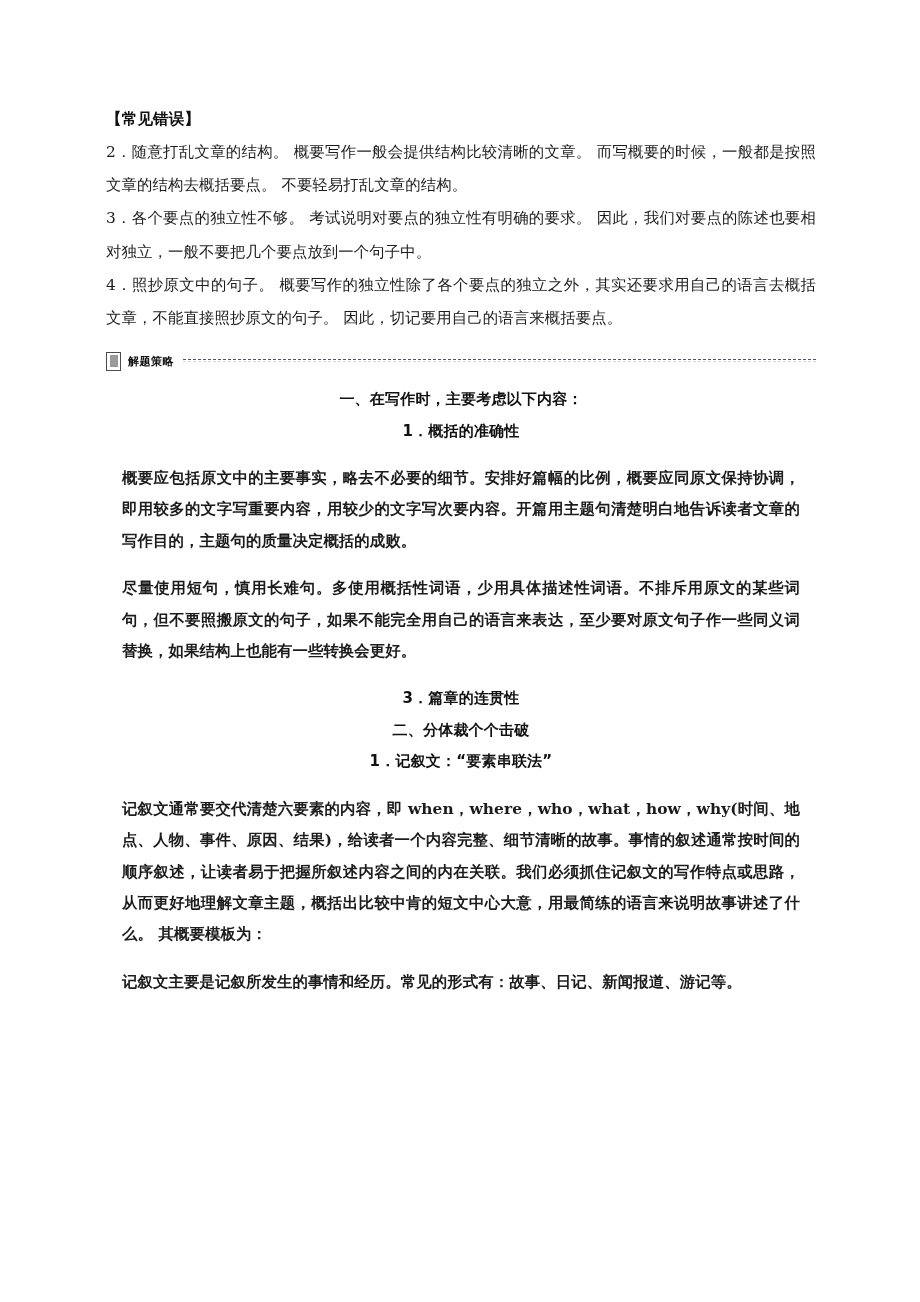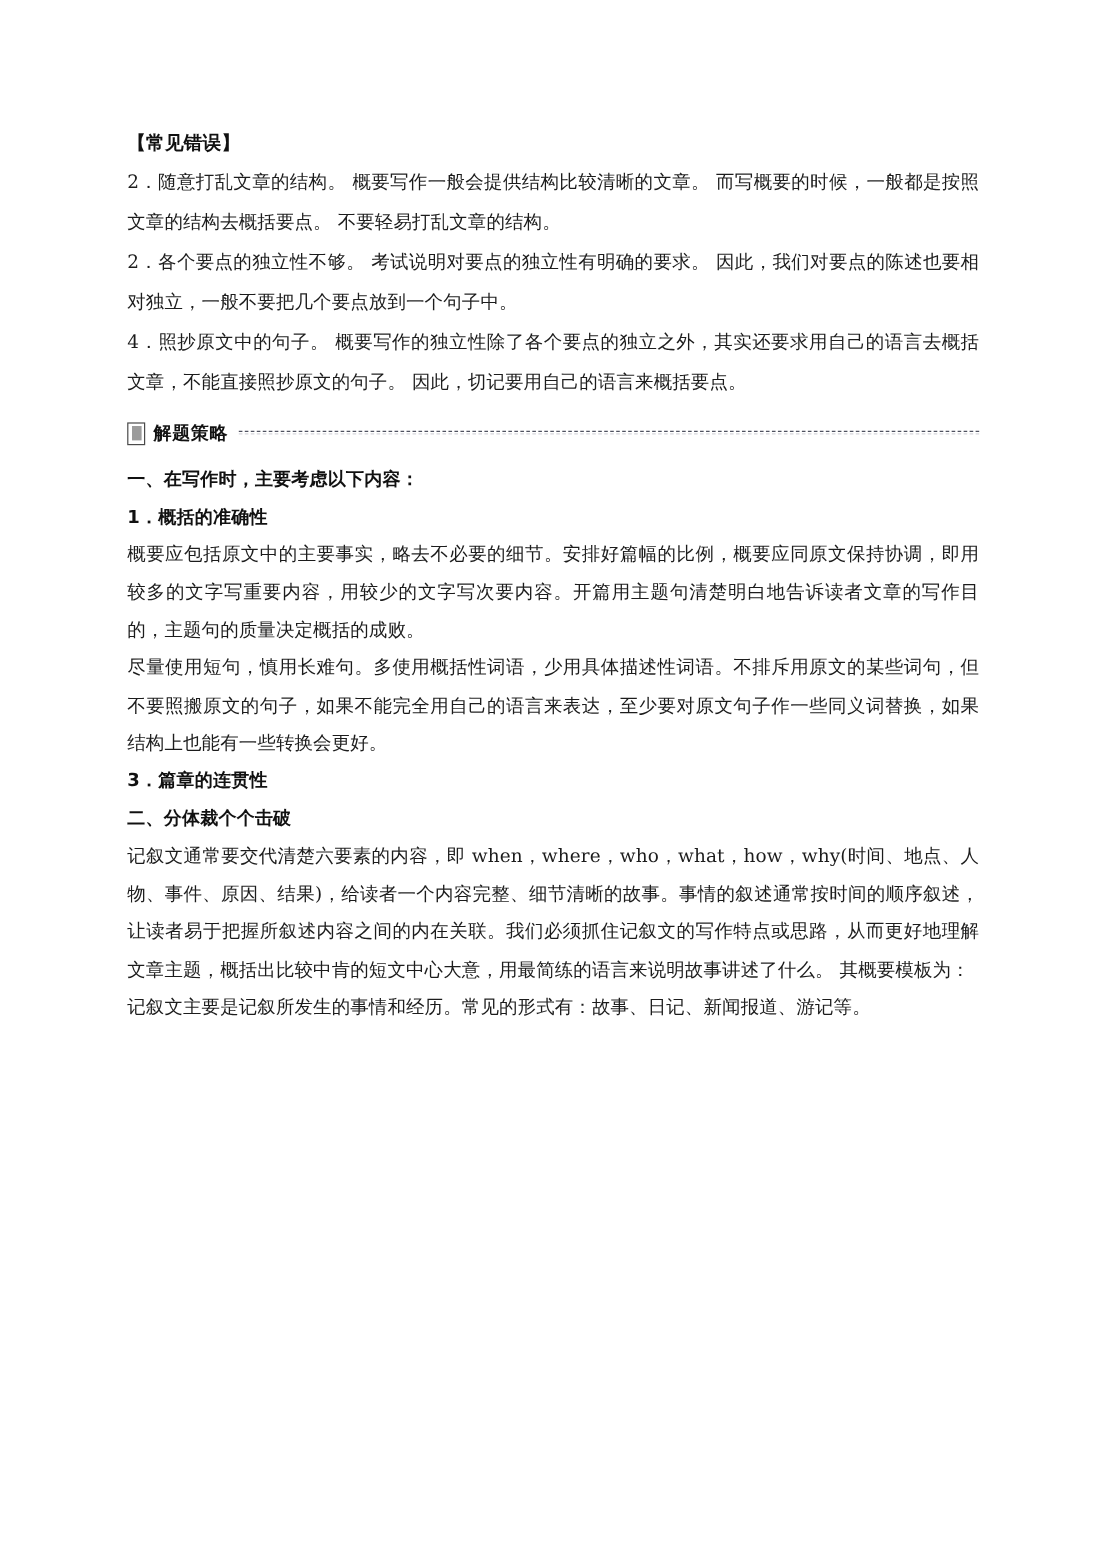--- a/index.html
+++ b/index.html
@@ -51,33 +51,35 @@
     margin: 0;
     color: #1c1c1c;
     letter-spacing: 0.1px;
   }
 
   .p-tight {
     font-size: 15.4px;
     line-height: 31.4px;
     text-align: justify;
     text-justify: inter-ideograph;
-    margin: 0;
+    margin: 16px;
     color: #1c1c1c;
     letter-spacing: 0.1px;
+    font-weight: bold;
   }
 
   .h-bold {
     font-family: "DejaVu Sans", "Liberation Sans", sans-serif;
     font-weight: bold;
     font-size: 15.0px;
     line-height: 31.4px;
     margin: 0;
     color: #111;
     letter-spacing: 0.2px;
+    text-align: center;
   }
 
   
   .divider-row {
     position: relative;
     height: 34px;
     margin-top: 9px;
     margin-bottom: 6px;
     display: flex;
     align-items: center;
@@ -97,21 +99,21 @@
     position: absolute;
     left: 2.5px;
     top: 2.5px;
     right: 2.5px;
     bottom: 2.5px;
     background: #9b9b9b;
   }
   .divider-title {
     font-family: Liberation Sans, sans-serif;
     font-weight: bold;
-    font-size: 15px;
+    font-size: 11px;
     color: #111;
     flex: 0 0 auto;
     letter-spacing: 0.5px;
     margin-right: 9px;
   }
   .dash-wrap {
     flex: 1 1 auto;
     position: relative;
     height: 6px;
   }
@@ -132,21 +134,21 @@
 
 <div class="page">
   <div class="content">
 
     <div>
       <div class="bracket-head">【常见错误】</div>
 
 
       <p class="p-wide">2．随意打乱文章的结构。 概要写作一般会提供结构比较清晰的文章。 而写概要的时候，一般都是按照文章的结构去概括要点。 不要轻易打乱文章的结构。</p>
 
-      <p class="p-wide">2．各个要点的独立性不够。 考试说明对要点的独立性有明确的要求。 因此，我们对要点的陈述也要相对独立，一般不要把几个要点放到一个句子中。</p>
+      <p class="p-wide">3．各个要点的独立性不够。 考试说明对要点的独立性有明确的要求。 因此，我们对要点的陈述也要相对独立，一般不要把几个要点放到一个句子中。</p>
 
       <p class="p-wide">4．照抄原文中的句子。 概要写作的独立性除了各个要点的独立之外，其实还要求用自己的语言去概括文章，不能直接照抄原文的句子。 因此，切记要用自己的语言来概括要点。</p>
     </div>
 
     <div class="divider-row">
       <span class="doc-icon"></span>
       <span class="divider-title">解题策略</span>
       <span class="dash-wrap">
         <span class="dash-line shadow"></span>
         <span class="dash-line"></span>
@@ -159,19 +161,20 @@
 
       <div class="h-bold">1．概括的准确性</div>
       <p class="p-tight">概要应包括原文中的主要事实，略去不必要的细节。安排好篇幅的比例，概要应同原文保持协调，即用较多的文字写重要内容，用较少的文字写次要内容。开篇用主题句清楚明白地告诉读者文章的写作目的，主题句的质量决定概括的成败。</p>
 
       <p class="p-tight">尽量使用短句，慎用长难句。多使用概括性词语，少用具体描述性词语。不排斥用原文的某些词句，但不要照搬原文的句子，如果不能完全用自己的语言来表达，至少要对原文句子作一些同义词替换，如果结构上也能有一些转换会更好。</p>
 
       <div class="h-bold">3．篇章的连贯性</div>
 
       <div class="h-bold">二、分体裁个个击破</div>
 
+      <div class="h-bold">1．记叙文：“要素串联法”</div>
       <p class="p-tight">记叙文通常要交代清楚六要素的内容，即 when，where，who，what，how，why(时间、地点、人物、事件、原因、结果)，给读者一个内容完整、细节清晰的故事。事情的叙述通常按时间的顺序叙述，让读者易于把握所叙述内容之间的内在关联。我们必须抓住记叙文的写作特点或思路，从而更好地理解文章主题，概括出比较中肯的短文中心大意，用最简练的语言来说明故事讲述了什么。 其概要模板为：</p>
       <p class="p-tight">记叙文主要是记叙所发生的事情和经历。常见的形式有：故事、日记、新闻报道、游记等。</p>
 
     </div>
 
   </div>
 </div>
 
 </body></html>

